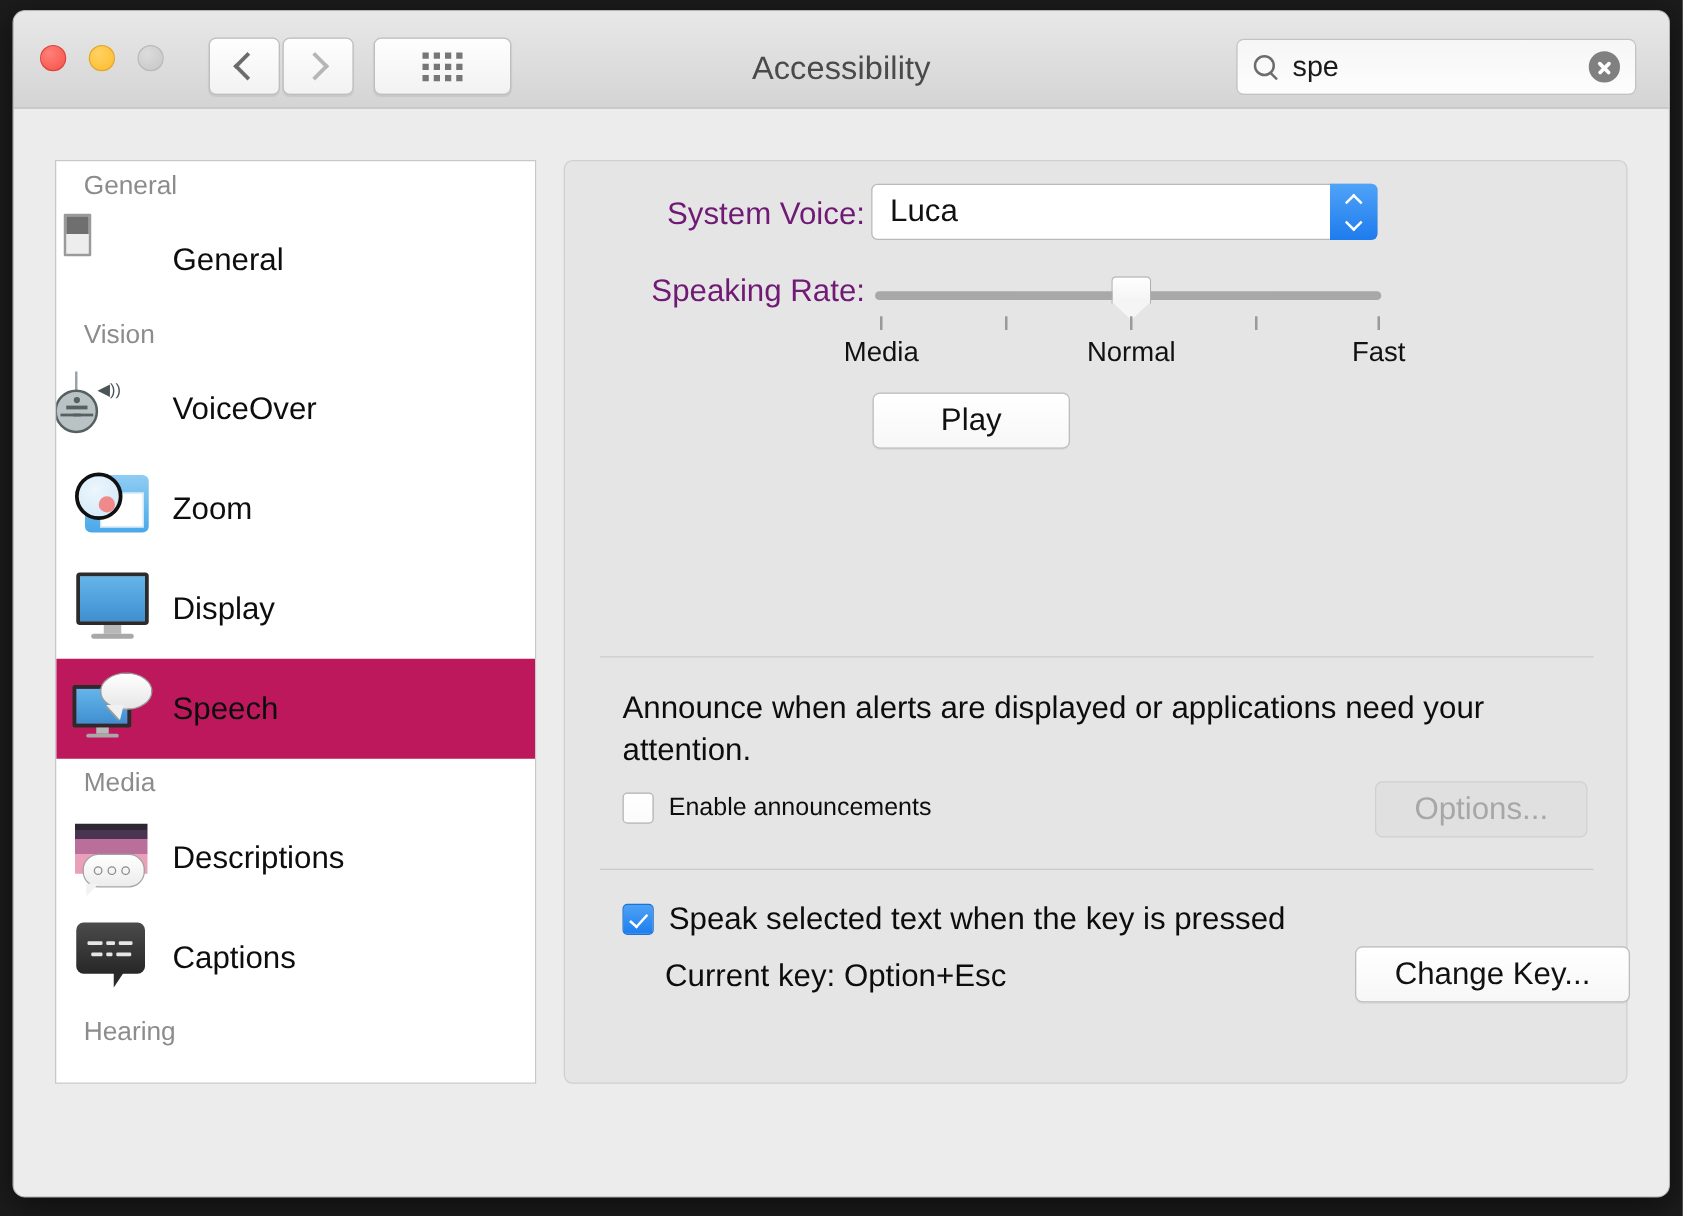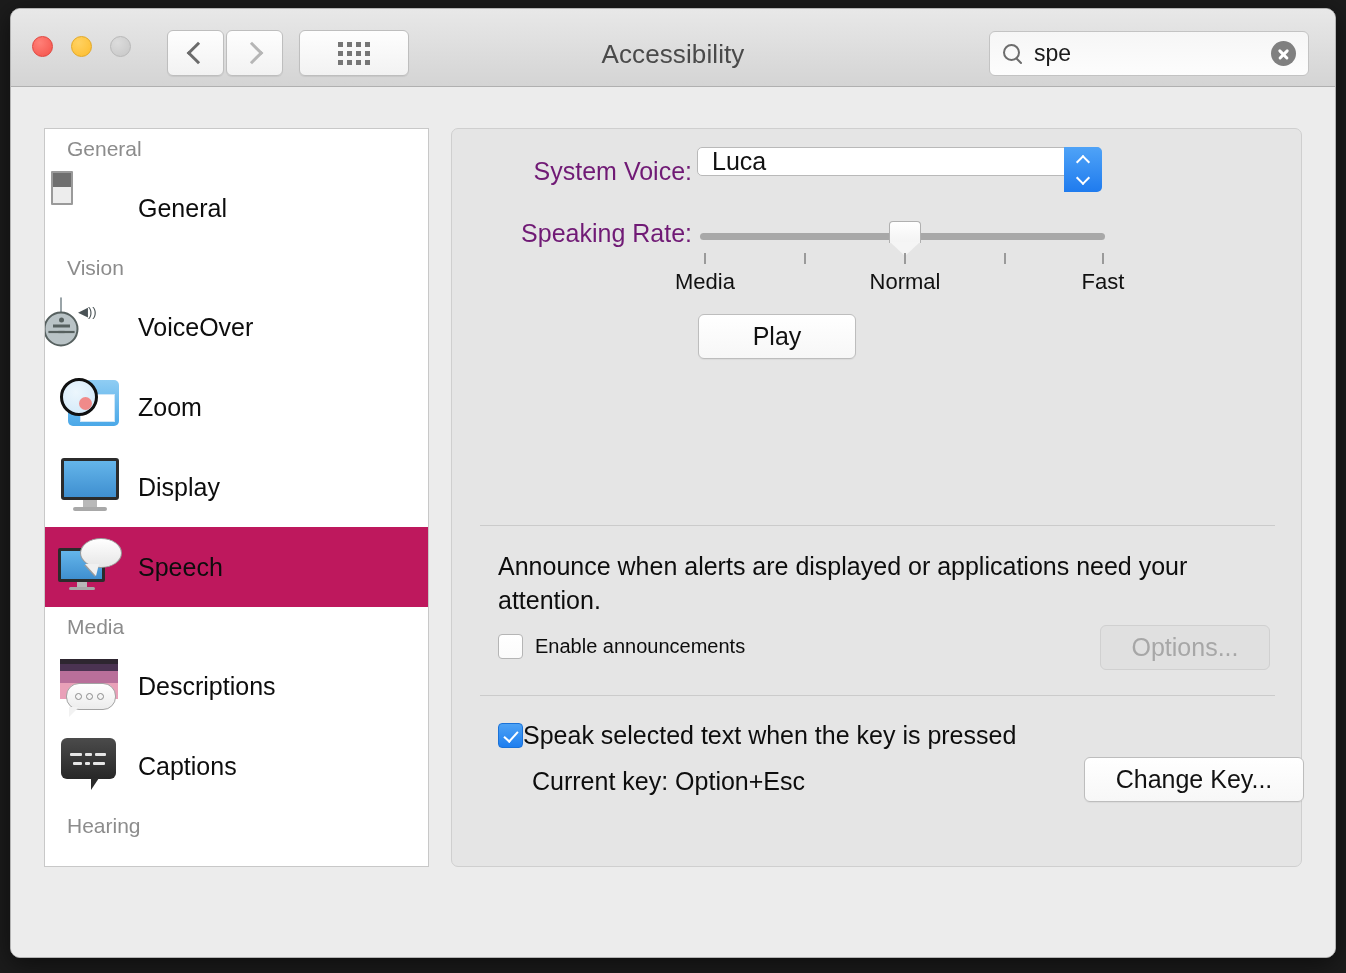--- a/index.html
+++ b/index.html
@@ -425,21 +425,21 @@
     color: #701a75;
     text-align: right;
   }
   #lbl-system-voice { left: 10px; top: 28px; width: 230px; }
   #lbl-speaking-rate{ left: 10px; top: 90px; width: 230px; }
 
   
   #voice-popup {
     position: absolute;
     left: 245px; top: 18px;
-    width: 405px; height: 29px;
+    width: 405px; height: 45px;
     background: #ffffff;
     border: 1px solid #b9b9b9;
     border-radius: 5px;
     box-sizing: border-box;
     display: flex;
     align-items: center;
   }
   #voice-popup-value {
     font-size: 25px; color: #111; margin-left: 14px;
   }
@@ -577,21 +577,21 @@
     display:flex; align-items:center; justify-content:center;
     font-size: 25px; color: #a7a7a7;
   }
 
   #speak-row {
     position: absolute;
     left: 46px; top: 592px;
     display: flex; align-items: center;
   }
   #speak-row .cb-label {
-    font-size: 25px; color:#0d0d0d; margin-left: 0;
+    font-size: 25px; color:#0d0d0d; margin-left: 12px;
   }
   #current-key {
     position: absolute;
     left: 80px; top: 638px;
     font-size: 25px; color: #0d0d0d;
   }
   #change-key-button {
     position: absolute;
     left: 632px; top: 628px;
     width: 220px; height: 45px;

